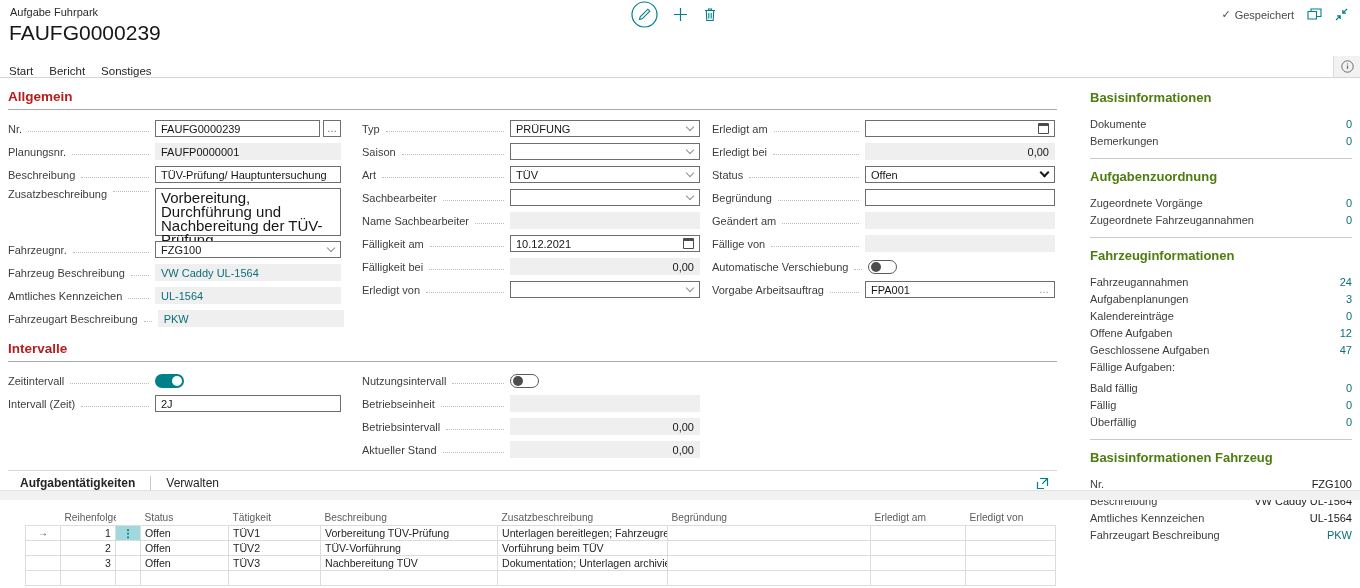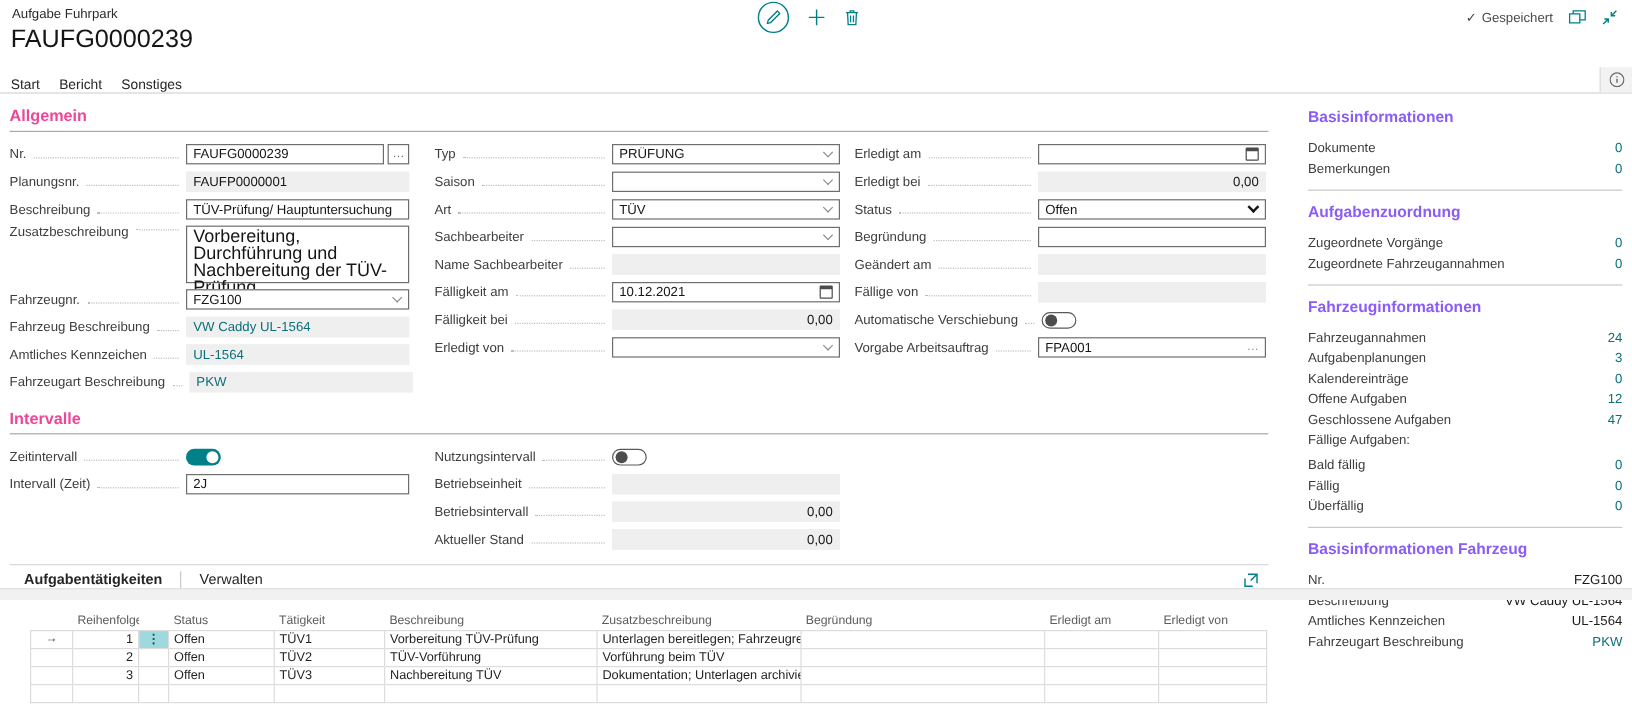--- a/index.html
+++ b/index.html
@@ -18,21 +18,21 @@
   .saved .chk{color:#4a4a4a;font-size:11px}
 
   
   .menubar{position:relative;height:22px;border-bottom:1px solid #d5d5d5;display:flex;align-items:flex-end;padding-left:9px;gap:16px;font-size:11.5px;background:#fff}
   .menu-item{color:#262626;cursor:pointer}
   .info-chip{position:absolute;right:0;top:0;height:21px;width:27px;background:#f2f2f2;border-left:1px solid #dcdcdc;display:flex;align-items:center;justify-content:center;cursor:pointer}
 
   
   .content{display:flex;align-items:flex-start;padding:0 8px}
   .main{width:1049px}
-  .section-title{margin-top:11px;font-size:13.5px;font-weight:700;color:#ec4899;padding-bottom:5px;border-bottom:1px solid #a9a9a9}
+  .section-title{margin-top:11px;font-size:13.5px;font-weight:700;color:#b91c1c;padding-bottom:5px;border-bottom:1px solid #a9a9a9}
   .fields{display:flex;margin-top:7px}
   .fcol{display:flex;flex-direction:column}
   .c1{width:333px}
   .c2{width:338px;margin-left:21px}
   .c3{width:343px;margin-left:12px}
   .frow{display:flex;align-items:center;height:23px}
   .frow.ta{height:52px;align-items:flex-start;padding-top:2px}
   .flabel{font-size:11px;color:#3d3d3d;white-space:nowrap}
   .dots{flex:1;min-width:8px;border-bottom:1px dotted #bdbdbd;margin:0 6px;transform:translateY(3px)}
   .ctl{display:flex;align-items:center}
@@ -68,21 +68,21 @@
   .grid th.r{text-align:right}
   .grid td{border:1px solid #dcdcdc;height:15px;padding:0 4px;white-space:nowrap;overflow:hidden;color:#1f1f1f}
   .grid td.r{text-align:right}
   .grid td.c{text-align:center}
   .grid td.marker{color:#3a3a3a;font-size:10px}
   .grid td.sel{background:#9fd8dd;color:#015f68;font-weight:700;cursor:pointer}
   .hscroll{position:absolute;left:0;right:0;bottom:0;height:10px;background:#f1f1f1;border-top:1px solid #e2e2e2}
 
   
   .factbox{width:262px;margin-left:33px;padding-top:12px;font-size:11px}
-  .fb-title{font-size:13px;font-weight:700;color:#8b5cf6;margin-bottom:10px}
+  .fb-title{font-size:13px;font-weight:700;color:#4d7c0f;margin-bottom:10px}
   .fb-row{display:flex;justify-content:space-between;align-items:center;height:17px}
   .fb-label{color:#3d3d3d;white-space:nowrap;overflow:hidden}
   .fb-val{color:#0b7078;cursor:pointer;white-space:nowrap}
   .fb-val.plain{color:#1a1a1a;cursor:default}
   .fb-div{border-top:1px solid #c9c9c9;margin:9px 0 10px}
   .fb-sub{height:17px;display:flex;align-items:center;color:#3d3d3d}
   .fb-gap{height:4px}
   svg{display:block}
 </style>
 </head>

